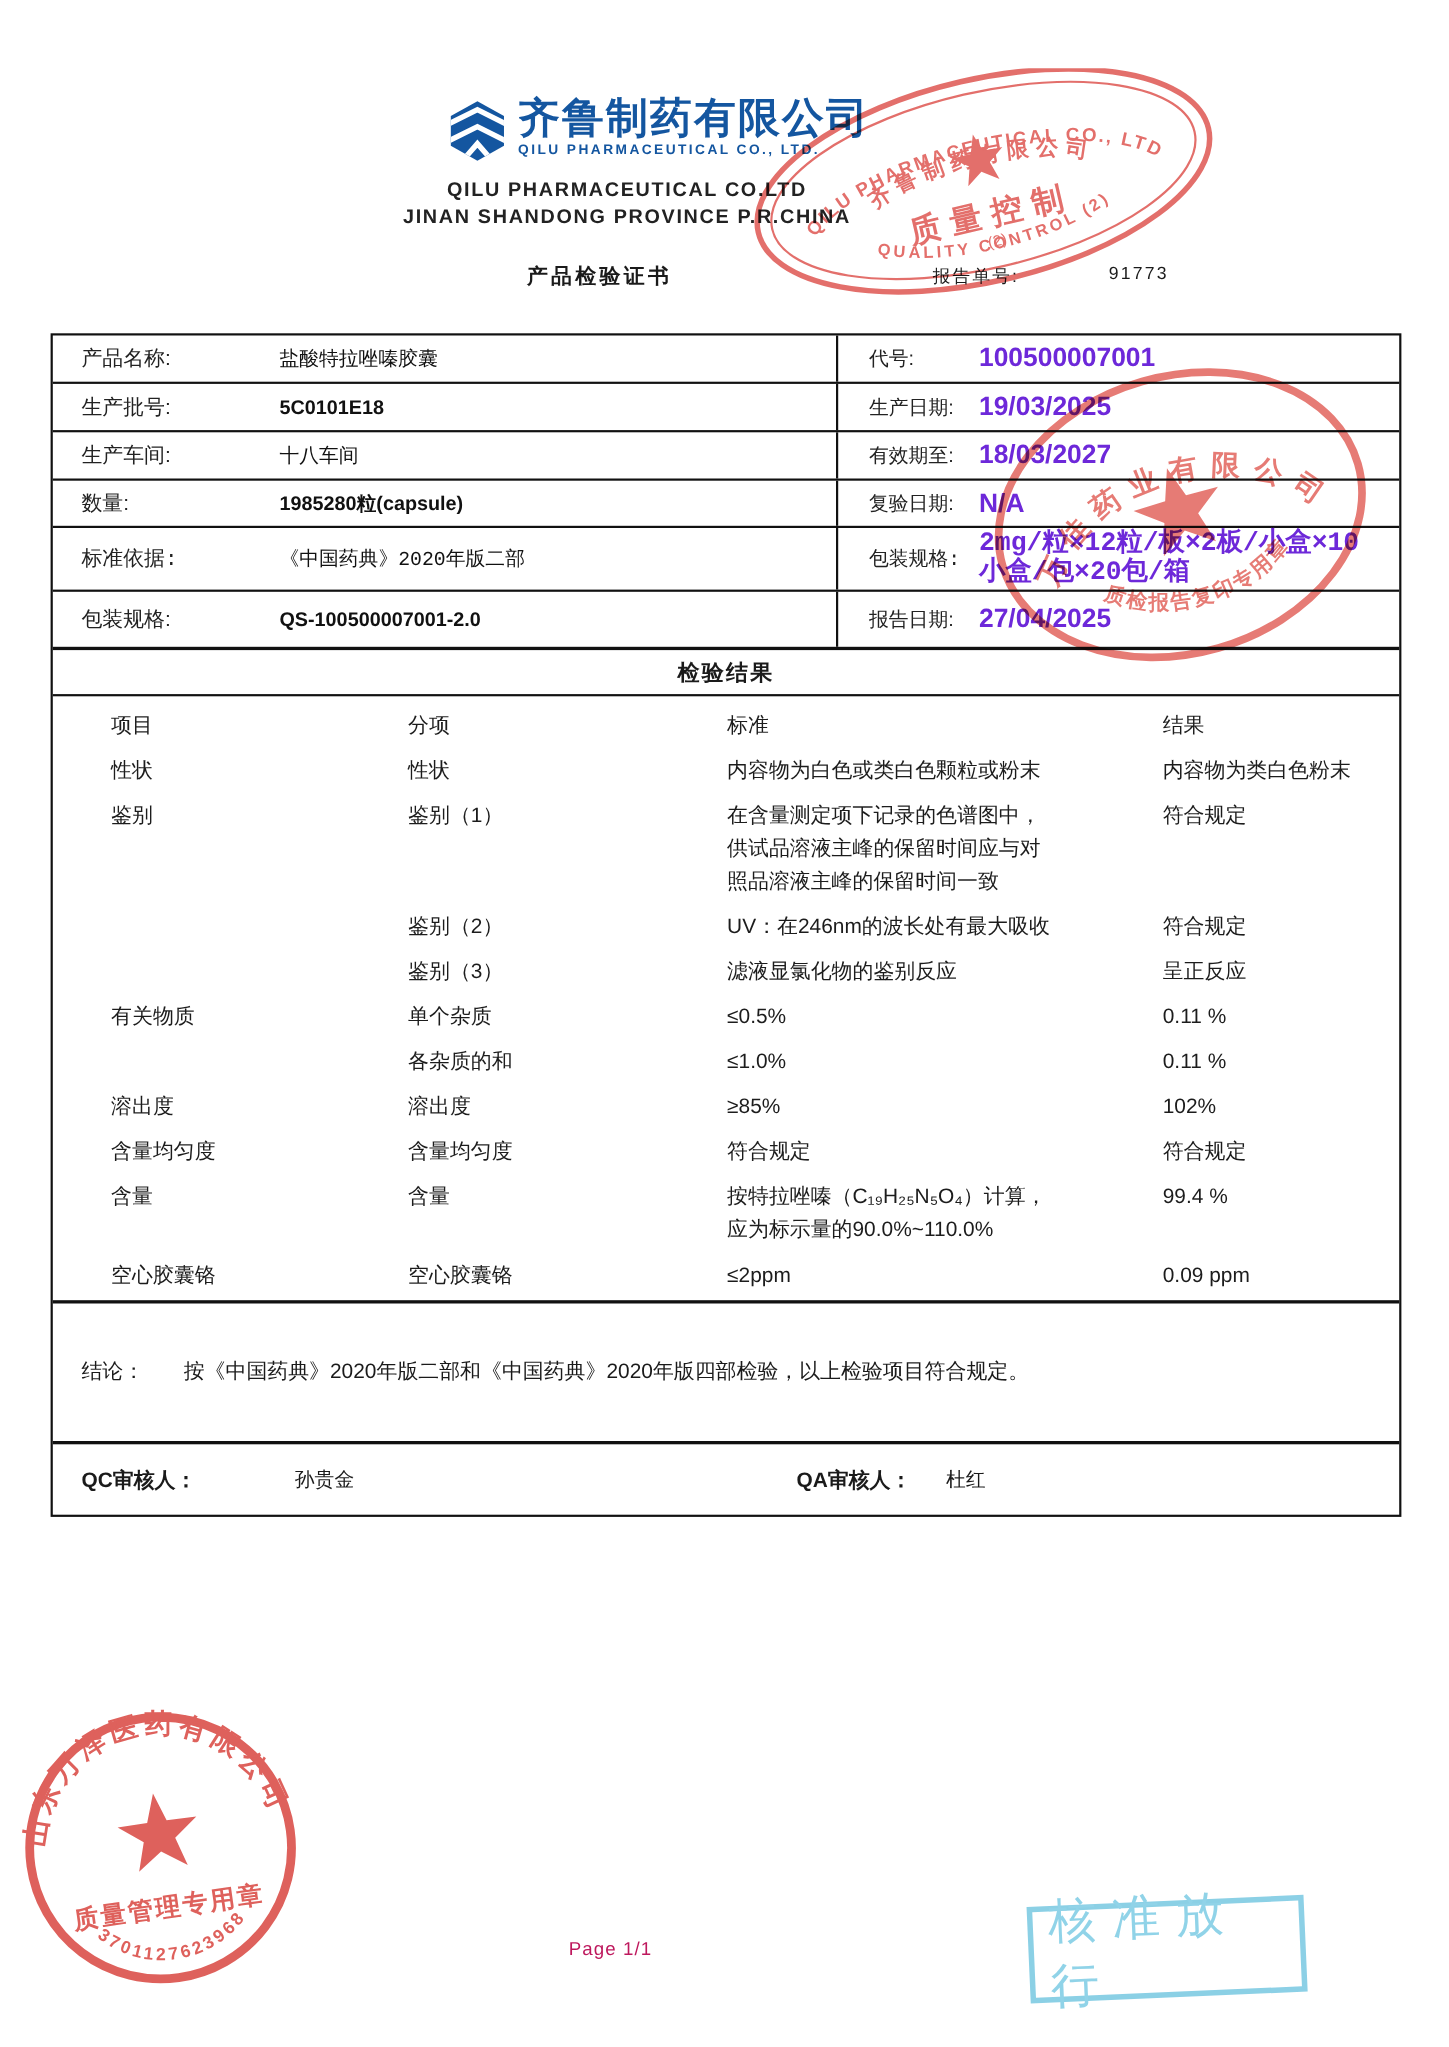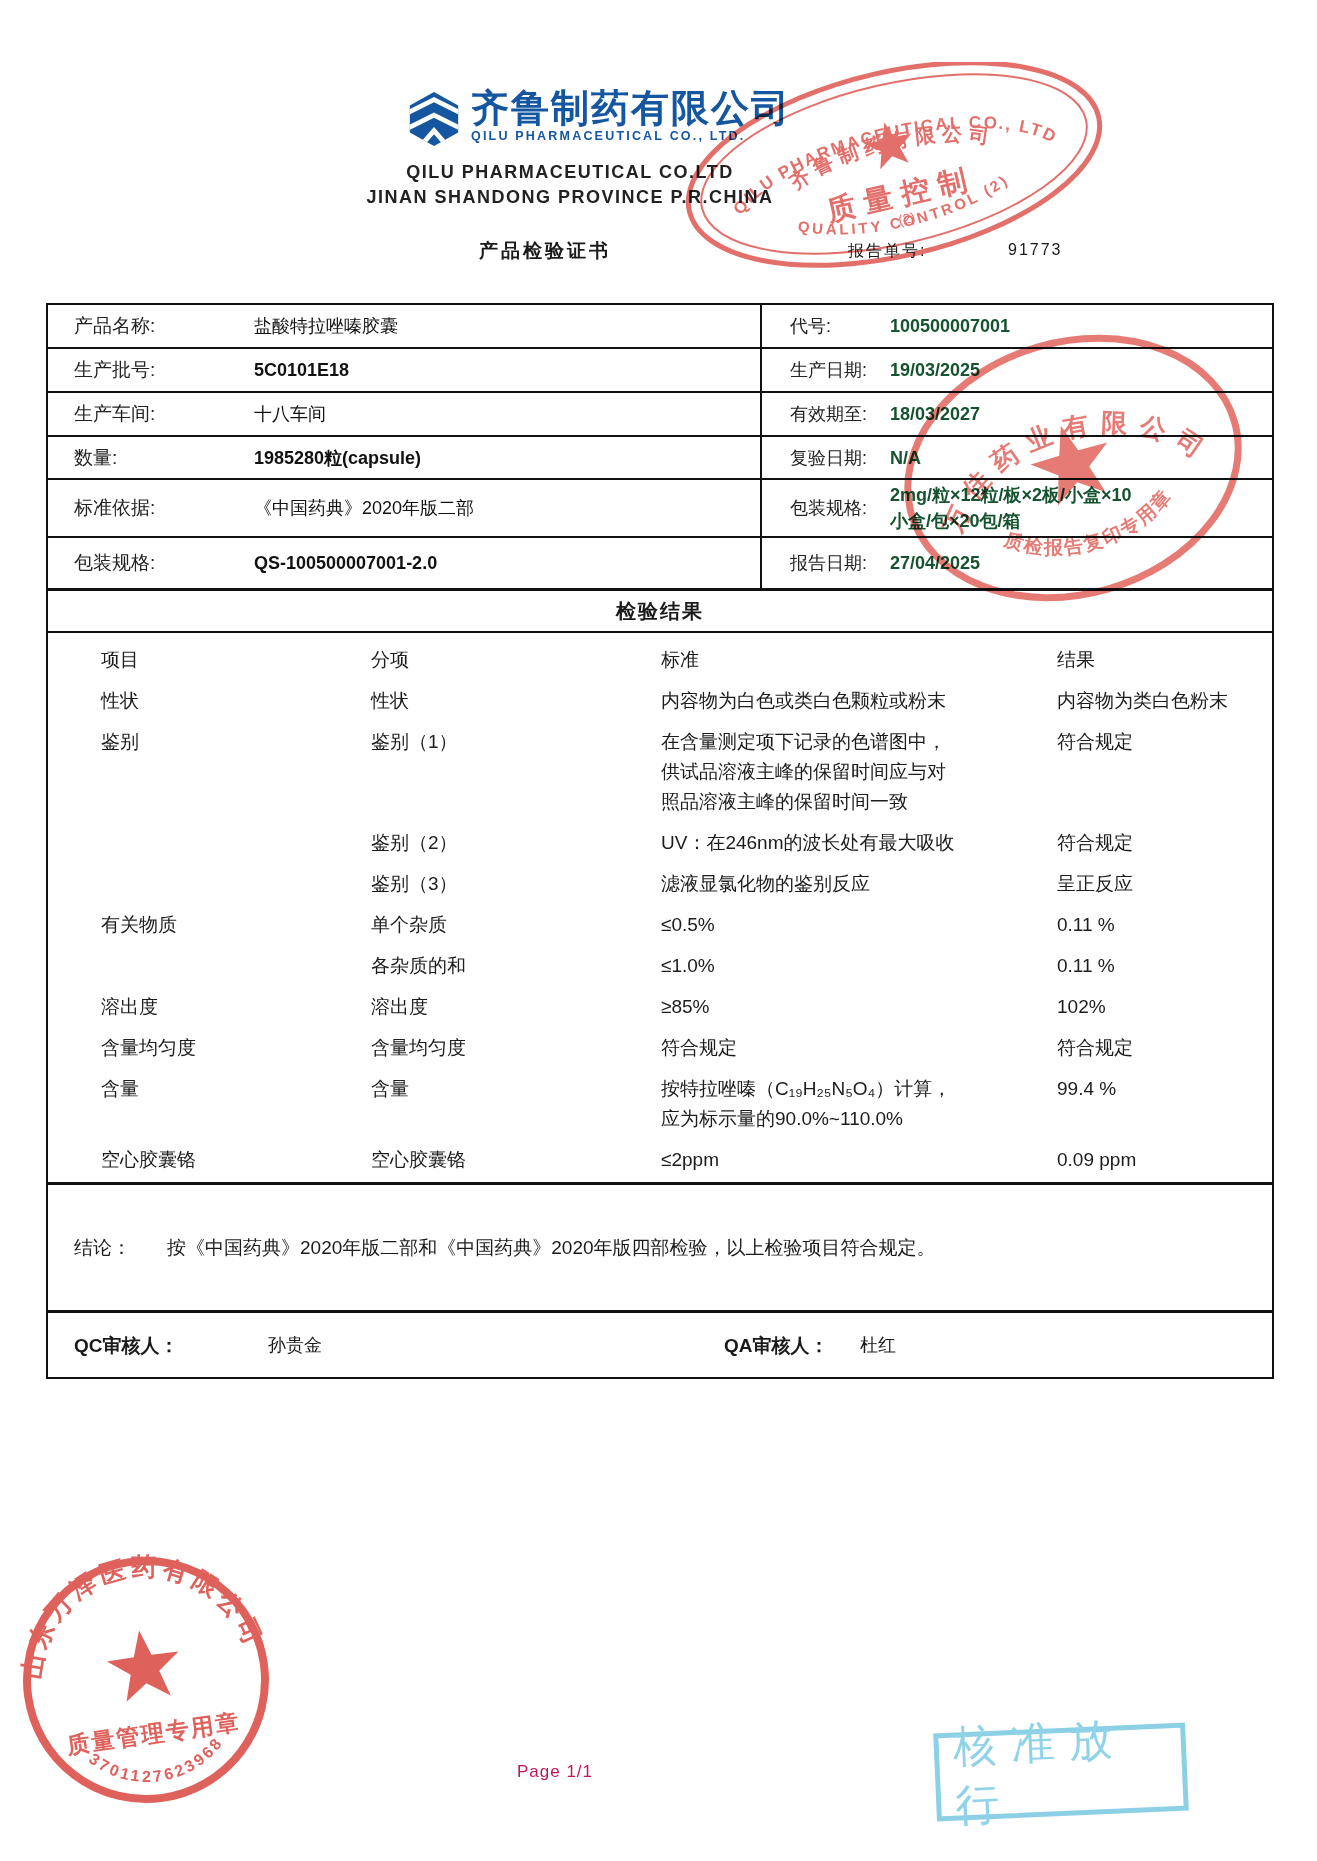--- a/index.html
+++ b/index.html
@@ -22,27 +22,27 @@
                font-size:19px; font-weight:bold; letter-spacing:3px; }
   .repno-label { position:absolute; left:848px; top:241px; font-size:16px; letter-spacing:2px; }
   .repno-val   { position:absolute; left:1008px; top:241px; font-size:16px; letter-spacing:2px; }
 
   
   .doc-table { position:absolute; left:46px; top:303px; width:1228px;
                border:2px solid #111; }
   .irow { display:flex; border-bottom:2px solid #111; }
   .irow:nth-child(1){height:44px;} .irow:nth-child(2){height:44px;}
   .irow:nth-child(3){height:44px;} .irow:nth-child(4){height:43px;}
-  .irow:nth-child(5){height:58px;} .irow:nth-child(6){height:50px; border-bottom:none;}
+  .irow:nth-child(5){height:58px;font-family:Liberation Mono, monospace;} .irow:nth-child(6){height:50px; border-bottom:none;}
   .lcell { width:712px; display:flex; align-items:center; padding-left:26px; }
   .rcell { flex:1; border-left:2px solid #111; display:flex; align-items:center; padding-left:28px; }
   .lab  { width:180px; font-size:19px; color:#222; flex:none; }
   .rlab { width:100px; font-size:18px; color:#222; flex:none; }
   .val  { font-size:18px; font-weight:600; color:#111; }
-  .rval { font-size:18px; font-weight:600; color:#14532d; white-space:pre-line; line-height:26px; }
+  .rval { font-size:24px; font-weight:600; color:#6d28d9; white-space:pre-line; line-height:26px; }
   .cjk-val { font-weight:500; }
 
   .section-head { height:45px; border-top:3px solid #111; border-bottom:2px solid #111;
                   display:flex; align-items:center; justify-content:center;
                   font-size:20px; font-weight:bold; letter-spacing:2px; }
 
   .results { height:549px; border-top:none; padding-top:8px; overflow:hidden; }
   .r-row { display:grid; grid-template-columns:270px 290px 396px 1fr;
            padding-left:53px; margin-top:11px; line-height:30px; }
   .r-row:first-child { margin-top:4px; }

